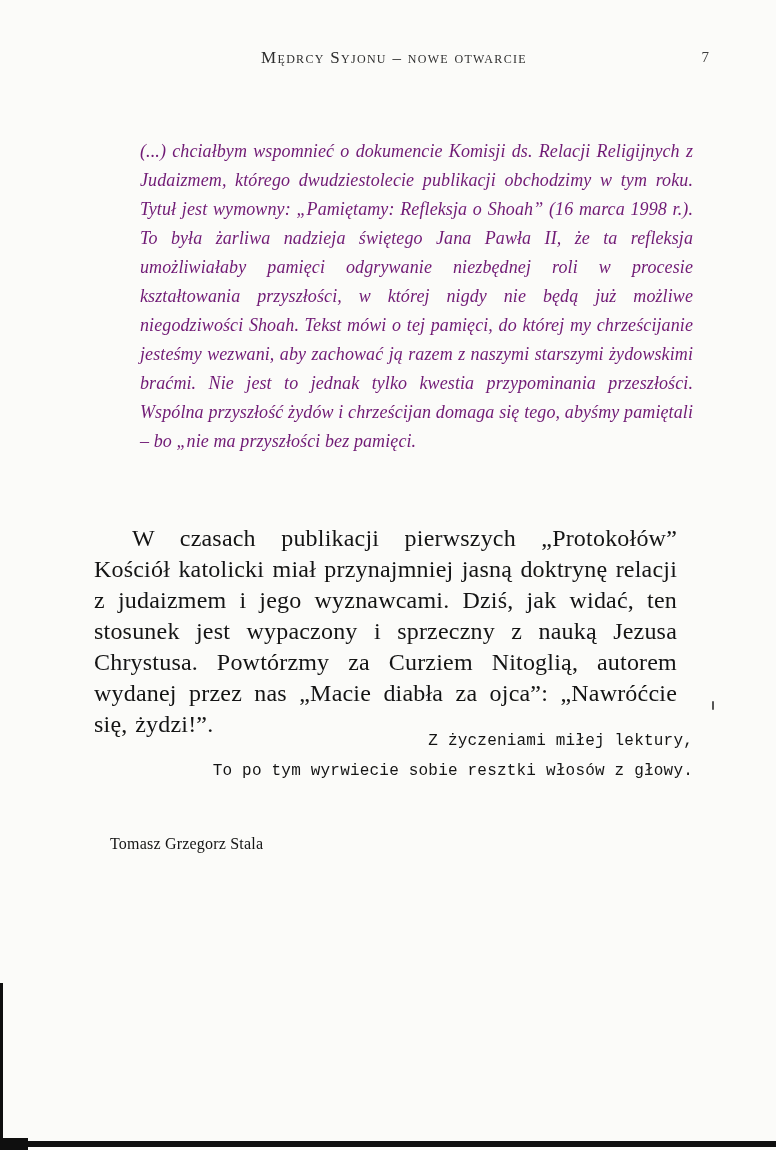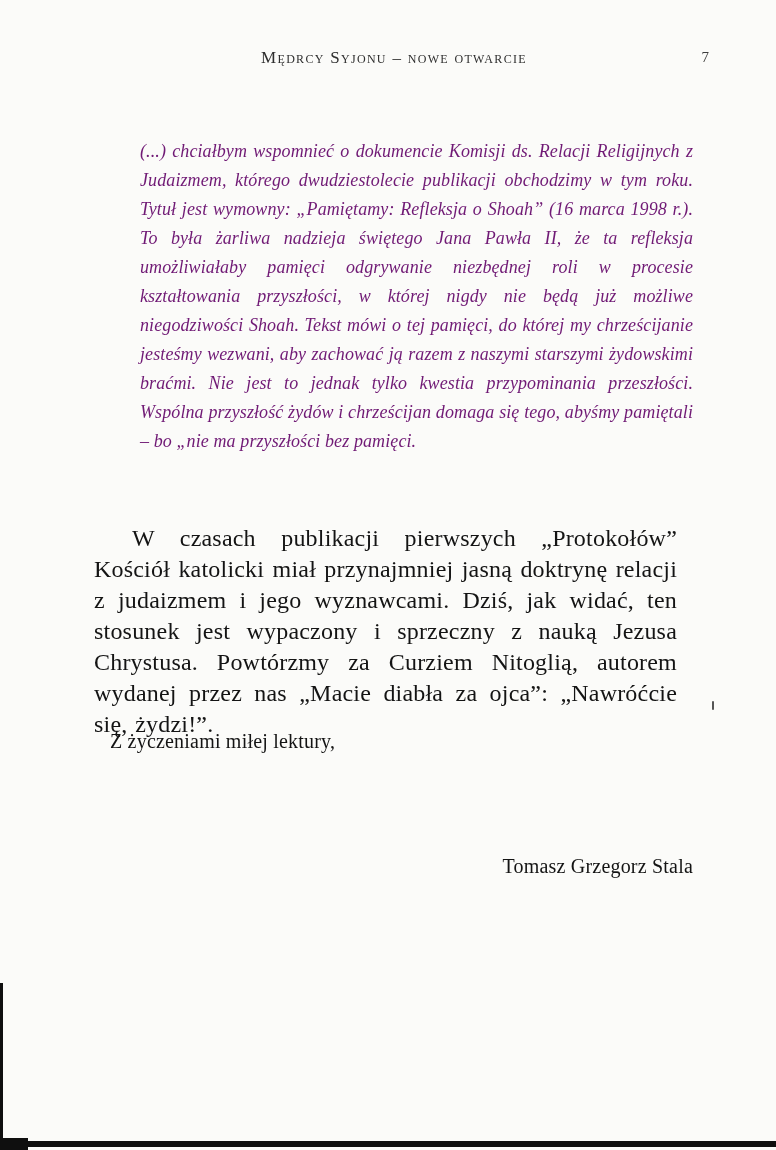--- a/index.html
+++ b/index.html
@@ -56,34 +56,34 @@
     color: #141414;
     letter-spacing: 0.2px;
     word-spacing: 1.5px;
     margin-top: 12px;
   }
 
   .closing {
     position: absolute;
     top: 726px; left: 110px;
     width: 583px;
-    font-size: 20px;
+    font-size: 16px;
     line-height: 30px;
-    text-align: left;
+    text-align: right;
     color: #141414;
     letter-spacing: 0.2px;
+    font-family: Liberation Mono, monospace;
   }
 
   .signature {
     position: absolute;
-    top: 851px; left: 110px;
+    top: 829px; left: 110px;
     width: 583px;
-    font-size: 20px;
+    font-size: 16px;
     line-height: 30px;
-    text-align: right;
     color: #141414;
     letter-spacing: 0.2px;
   }
 
   .edge-left {
     position: absolute;
     left: 0; top: 983px;
     width: 3px; height: 167px;
     background: #0f0f0f;
   }
@@ -114,20 +114,21 @@
   <span class="running-title">Mędrcy Syjonu – nowe otwarcie</span>
   <span class="page-number">7</span>
 </header>
 
 <blockquote class="quote">(...) chciałbym wspomnieć o dokumencie Komisji ds. Relacji Religijnych z Judaizmem, którego dwudziestolecie publikacji obchodzimy w tym roku. Tytuł jest wymowny: „Pamiętamy: Refleksja o Shoah” (16 marca 1998 r.). To była żarliwa nadzieja świętego Jana Pawła II, że ta refleksja umożliwiałaby pamięci odgrywanie niezbędnej roli w procesie kształtowania przyszłości, w której nigdy nie będą już możliwe niegodziwości Shoah. Tekst mówi o tej pamięci, do której my chrześcijanie jesteśmy wezwani, aby zachować ją razem z naszymi starszymi żydowskimi braćmi. Nie jest to jednak tylko kwestia przypominania przeszłości. Wspólna przyszłość żydów i chrześcijan domaga się tego, abyśmy pamiętali – bo „nie ma przyszłości bez pamięci.</blockquote>
 
 <p class="body-paragraph">W czasach publikacji pierwszych „Protokołów” Kościół katolicki miał przynajmniej jasną doktrynę relacji z judaizmem i jego wyznawcami. Dziś, jak widać, ten stosunek jest wypaczony i sprzeczny z nauką Jezusa Chrystusa. Powtórzmy za Curziem Nitoglią, autorem wydanej przez nas „Macie diabła za ojca”: „Nawróćcie się, żydzi!”.</p>
 
 <div class="closing">
   <div>Z życzeniami miłej lektury,</div>
+  <div>To po tym wyrwiecie sobie resztki włosów z głowy.</div>
 </div>
 
 <div class="signature">
   <div>Tomasz Grzegorz Stala</div>
 </div>
 
 <div class="edge-left"></div>
 <div class="edge-bottom"></div>
 <div class="edge-corner"></div>
 <div class="ink-speck"></div>

